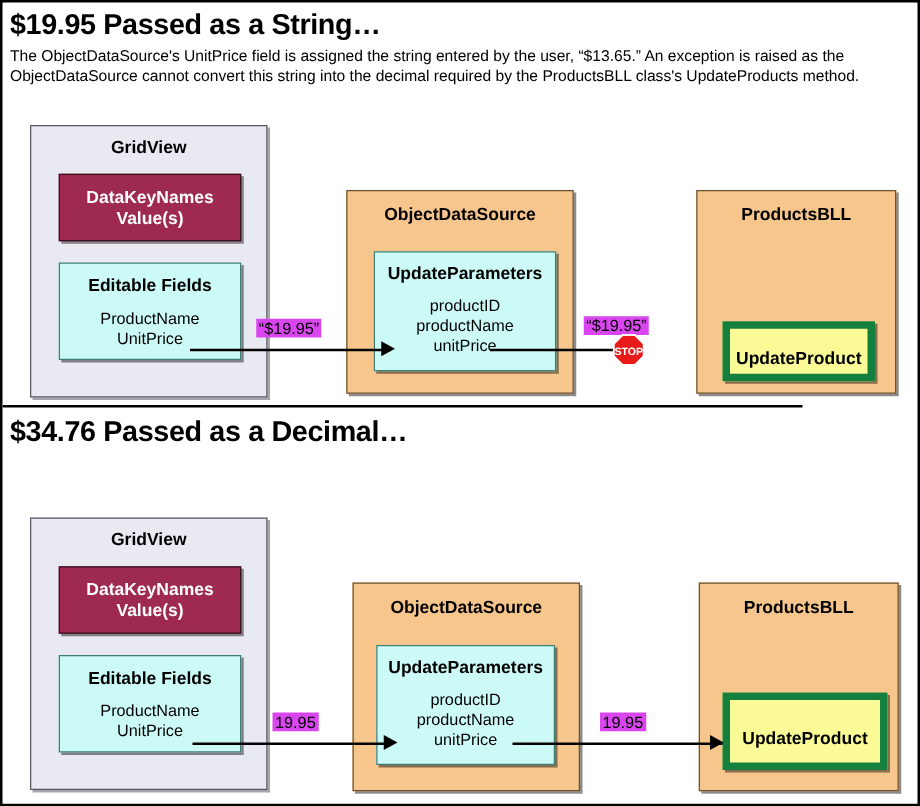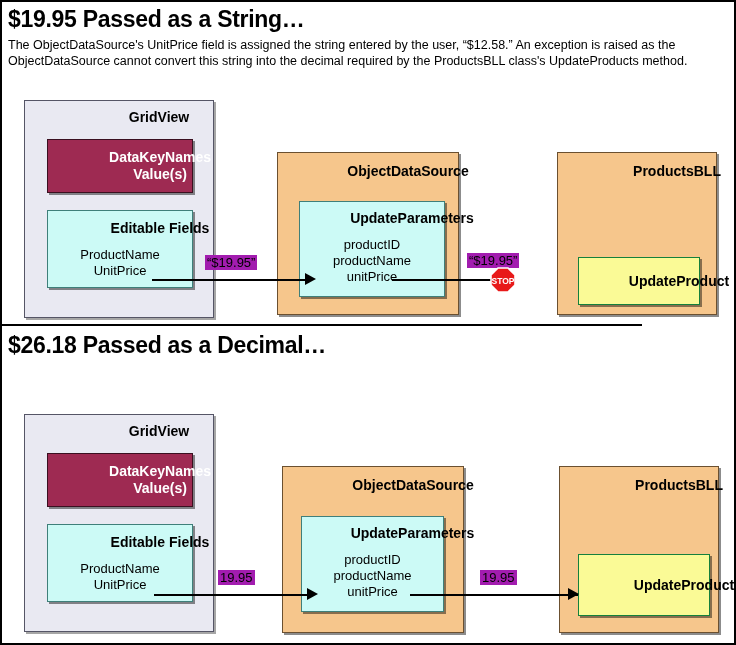--- a/index.html
+++ b/index.html
@@ -61,21 +61,20 @@
     box-shadow: 2px 2px 0 rgba(0,0,0,0.45);
   }
   .box-title {
     position: absolute;
     left: 0;
     width: 100%;
     text-align: center;
     font-size: 14px;
     font-weight: bold;
     white-space: nowrap;
-    margin-left: 40px;
   }
   .box-lines {
     position: absolute;
     left: 0;
     width: 100%;
     text-align: center;
     font-size: 13px;
     line-height: 16px;
   }
 
@@ -92,63 +91,63 @@
     background: #9e2a52;
     border: 1px solid #3a0f20;
     color: #ffffff;
   }
   .cyan-box {
     background: #ccfaf6;
     border: 1px solid #3f7f7a;
   }
   .yellow-box {
     background: #fafa96;
-    border: 1px solid #15803d;
+    border: 6px solid #15803d;
   }
 
   
   .arrow-line {
     position: absolute;
     height: 0;
     border-top: 2px solid #000000;
   }
   .arrow-head {
     position: absolute;
     width: 0;
     height: 0;
     border-top: 6px solid transparent;
     border-bottom: 6px solid transparent;
     border-left: 11px solid #000000;
   }
   .arrow-label {
     position: absolute;
     font-size: 13px;
     white-space: nowrap;
-    background: #a21caf;
+    background: #d946ef;
     padding: 0 2px;
   }
 
   
   .stop-sign {
     position: absolute;
     width: 26px;
     height: 26px;
   }
   .stop-sign svg { display: block; }
 </style>
 </head>
 <body>
 
 <div id="page">
 
   <div class="section" id="section-1">
 
     <div class="sec-title" style="top:4px;">$19.95 Passed as a String…</div>
 
-    <div class="sec-desc" style="top:36px;">The ObjectDataSource's UnitPrice field is assigned the string entered by the user, “$12.58.” An exception is raised as the ObjectDataSource cannot convert this string into the decimal required by the ProductsBLL class's UpdateProducts method.</div>
+    <div class="sec-desc" style="top:36px;">The ObjectDataSource's UnitPrice field is assigned the string entered by the user, “$13.65.” An exception is raised as the ObjectDataSource cannot convert this string into the decimal required by the ProductsBLL class's UpdateProducts method.</div>
 
     <div class="diagram" style="top:0; height:322px;">
 
       <div class="box gridview-box" style="left:22px; top:98px; width:190px; height:218px;">
         <div class="box-title" style="top:8px;">GridView</div>
       </div>
 
       <div class="box datakey-box" style="left:45px; top:137px; width:146px; height:54px;">
         <div class="box-title" style="top:9px;">DataKeyNames</div>
         <div class="box-title" style="top:26px;">Value(s)</div>
@@ -192,21 +191,21 @@
           <polygon points="8,1 18,1 25,8 25,18 18,25 8,25 1,18 1,8" fill="#e81a1a" stroke="#ffffff" stroke-width="1.6"></polygon>
           <text x="13" y="17" text-anchor="middle" font-family="Liberation Sans, sans-serif" font-size="8.5" font-weight="bold" fill="#ffffff">STOP</text>
         </svg>
       </div>
 
     </div>
   </div>
 
   <div class="section" id="section-2">
 
-    <div class="sec-title" style="top:6px;">$26.18 Passed as a Decimal…</div>
+    <div class="sec-title" style="top:6px;">$34.76 Passed as a Decimal…</div>
 
 
     <div class="diagram" style="top:0; height:319px;">
 
       <div class="box gridview-box" style="left:22px; top:88px; width:190px; height:218px;">
         <div class="box-title" style="top:8px;">GridView</div>
       </div>
 
       <div class="box datakey-box" style="left:45px; top:127px; width:146px; height:54px;">
         <div class="box-title" style="top:9px;">DataKeyNames</div>

